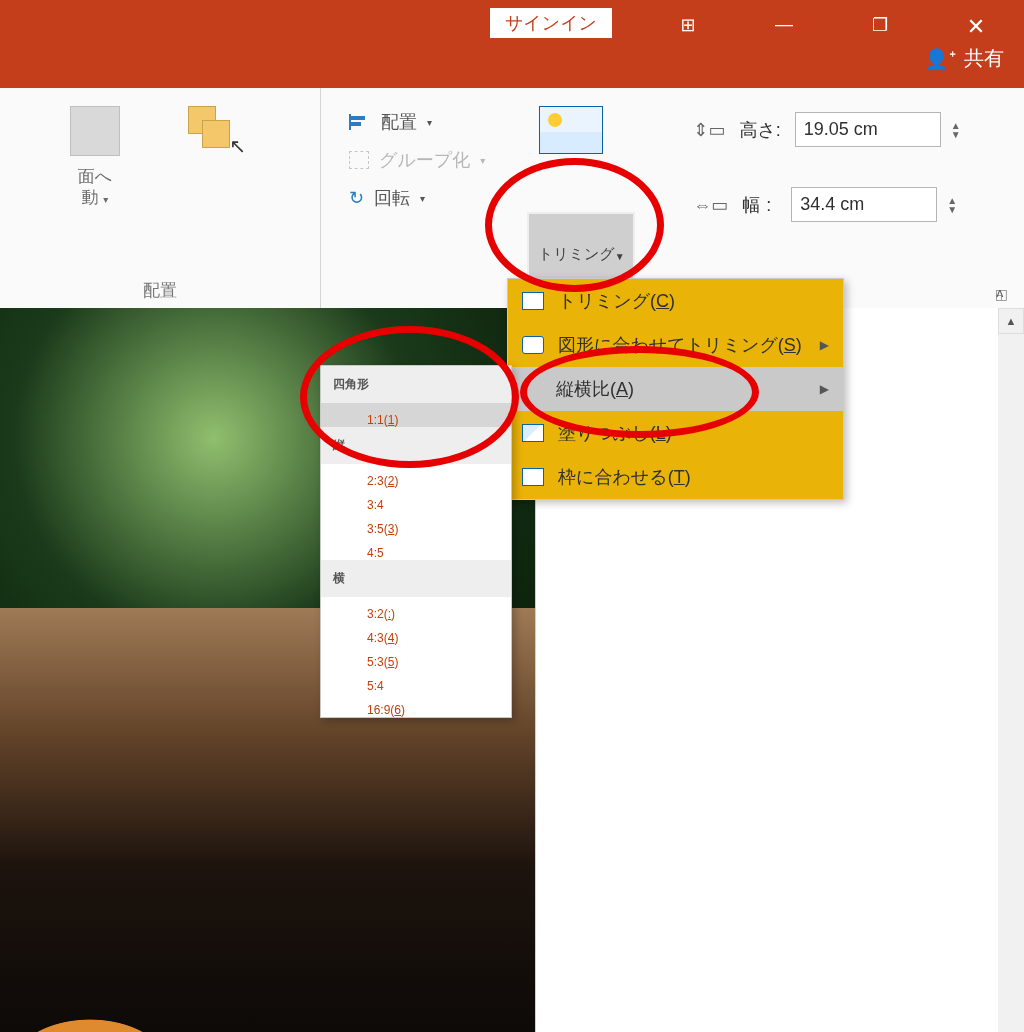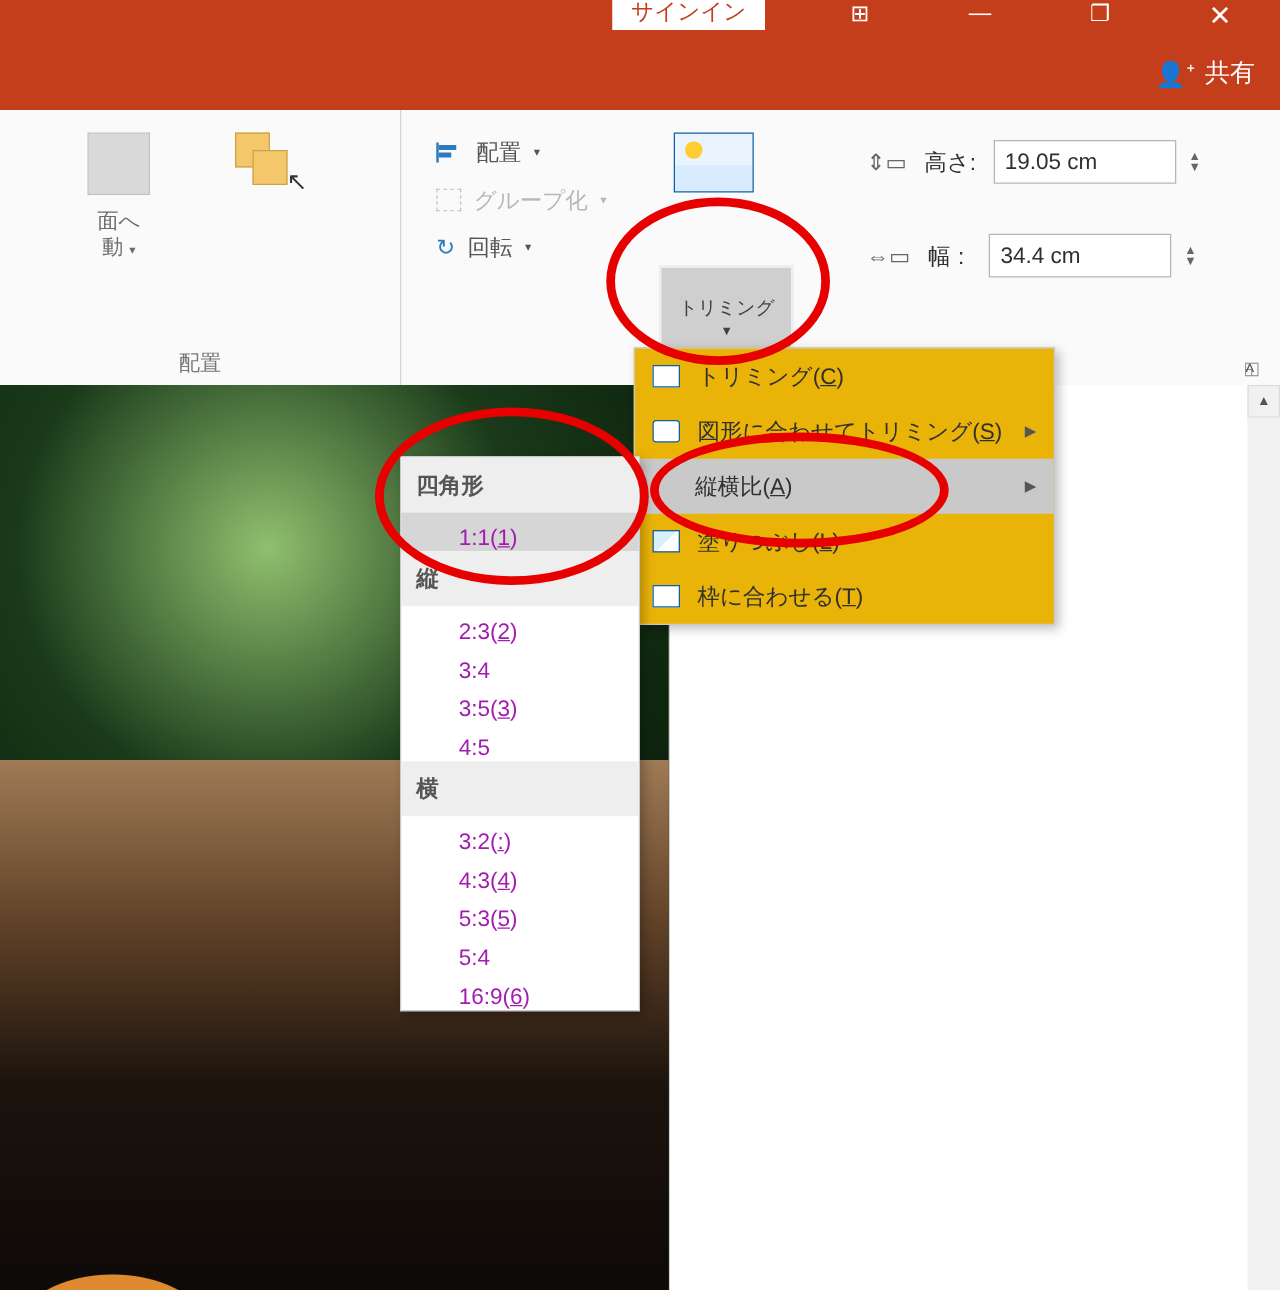--- a/index.html
+++ b/index.html
@@ -1,37 +1,37 @@
 <!DOCTYPE html>
 <html><head>
 <meta charset="utf-8">
 <style>
 html,body{margin:0;padding:0;font-family:"Yu Gothic UI","Meiryo",sans-serif;font-size:15px;color:#303030;background:#fff;overflow:hidden}
 .window{width:1024px;height:1032px;position:relative;background:#fff}
 .titlebar{height:88px;background:#C43E1C;display:flex;justify-content:flex-end;align-items:flex-start}
-.title-top{display:flex;align-items:flex-start;padding-top:0}
+.title-top{display:flex;align-items:flex-start;padding-top:14px}
 .signin-btn{background:#fff;color:#C43E1C;font-size:18px;padding:2px 14px;border:1px solid #fff;margin-right:28px;margin-top:-6px}
 .title-icon{width:48px;text-align:center;color:#fff;font-size:18px;margin:0 24px}
 .title-icon.close{font-size:22px}
 .share-row{position:absolute;top:45px;right:20px;color:#fff;display:flex;align-items:center;font-size:20px;gap:8px}
 .share-row .pi{font-size:20px}
 .ribbon{height:220px;border-bottom:1px solid #d4d4d4;display:flex;position:relative;background:#fafafa}
 .rgroup{display:flex;flex-direction:column;align-items:center;justify-content:space-between;padding:8px 10px 4px 10px}
 .rgroup.arrange{width:300px;border-right:1px solid #d4d4d4}
 .rgroup.size{flex:1}
 .arrange-top{display:flex;gap:20px;padding-top:10px}
 .big-btn{display:flex;flex-direction:column;align-items:center;width:90px;color:#808080;cursor:pointer}
 .big-btn .ic{width:48px;height:48px;margin-bottom:10px;position:relative}
 .big-btn .lbl{text-align:center;font-size:17px;line-height:1.25;color:#6b6b6b}
 .group-label{color:#777;font-size:17px;padding-bottom:2px}
 .small-cmds{display:flex;flex-direction:column;gap:14px;margin-left:10px}
 .sc{display:flex;align-items:center;gap:10px;color:#555;font-size:18px}
 .sc.dis{color:#b7b7b7}
 .trim-area{display:flex;align-items:flex-start;gap:30px;padding:10px 14px}
-.trim-btn{width:104px;height:80px;background:#cfcfcf;display:flex;flex-direction:column;align-items:center;justify-content:center;color:#404040;margin-top:60px;outline:2px solid #eee}
+.trim-btn{width:104px;height:80px;background:#cfcfcf;display:flex;flex-direction:row;align-items:center;justify-content:center;color:#404040;margin-top:60px;outline:2px solid #eee}
 .trim-btn .dd{font-size:10px;margin-top:4px}
 .trim-pic{width:62px;height:46px;border:1px solid #0a62a9;position:relative;background:linear-gradient(180deg,#eaf4ff 55%,#d9ecff 55%);margin-left:10px}
 .trim-pic::after{content:"";position:absolute;width:14px;height:14px;border-radius:50%;background:#ffcc33;top:6px;left:8px}
 .dim{display:flex;align-items:center;gap:14px;margin-bottom:16px;font-size:18px}
 .dim .box{width:128px;border:1px solid #b5b5b5;padding:6px 8px;background:#fff}
 .dim .spin{display:flex;flex-direction:column;margin-left:-4px;color:#666;font-size:10px;line-height:9px}
 .dims{margin-left:30px;margin-top:6px}
 .launcher{position:absolute;right:16px;bottom:6px;color:#888;font-size:14px}
 .collapse{position:absolute;right:20px;bottom:6px;font-size:14px;color:#555}
 .canvas{position:absolute;top:308px;left:0;right:0;bottom:0;display:flex}
@@ -43,23 +43,23 @@
  position:relative}
 .plain{flex:1;background:#fff;border-left:1px solid #cfcfcf}
 .vscroll{position:absolute;top:308px;right:0;width:26px;bottom:0;background:#f1f1f1}
 .vscroll .arrow{height:24px;display:flex;align-items:center;justify-content:center;color:#555;font-size:11px;background:#f1f1f1;border:1px solid #ddd}
 .drop{position:absolute;background:#eab308;border:1px solid #c9c9c9;box-shadow:3px 3px 8px rgba(0,0,0,.25);font-size:18px}
 .drop.trim{top:278px;left:507px;width:335px}
 .drop .row{display:flex;align-items:center;padding:10px 14px;gap:14px;white-space:nowrap}
 .drop .row.hl{background:#c9c9c9}
 .drop .row .ar{margin-left:auto;color:#555;font-size:12px}
 .drop .ic16{width:20px;height:16px;flex:0 0 20px;display:inline-block;border:1px solid #0a62a9;position:relative;background:#fff}
-.sub{position:absolute;top:365px;left:320px;width:190px;background:#fff;border:1px solid #c9c9c9;box-shadow:3px 3px 8px rgba(0,0,0,.25);font-size:18px}
+.sub{position:absolute;top:365px;left:320px;width:190px;background:#fff;border:1px solid #c9c9c9;box-shadow:3px 3px 8px rgba(0,0,0,.25);font-size:12px}
 .sub .cat{background:#eee;padding:10px 12px;color:#555;font-weight:600}
-.sub .it{padding:10px 12px 0 46px;color:#a21caf}
+.sub .it{padding:10px 12px 0 46px;color:#c2410c}
 .sub .it.sel{background:#d6d6d6}
 .ann{position:absolute;border:7px solid #e60000;border-radius:50%;pointer-events:none}
 .ann.a1{top:158px;left:485px;width:165px;height:120px}
 .ann.a2{top:326px;left:300px;width:205px;height:128px}
 .ann.a3{top:346px;left:520px;width:225px;height:78px}
 u{text-decoration:underline}
 </style>
 </head>
 <body>
 

